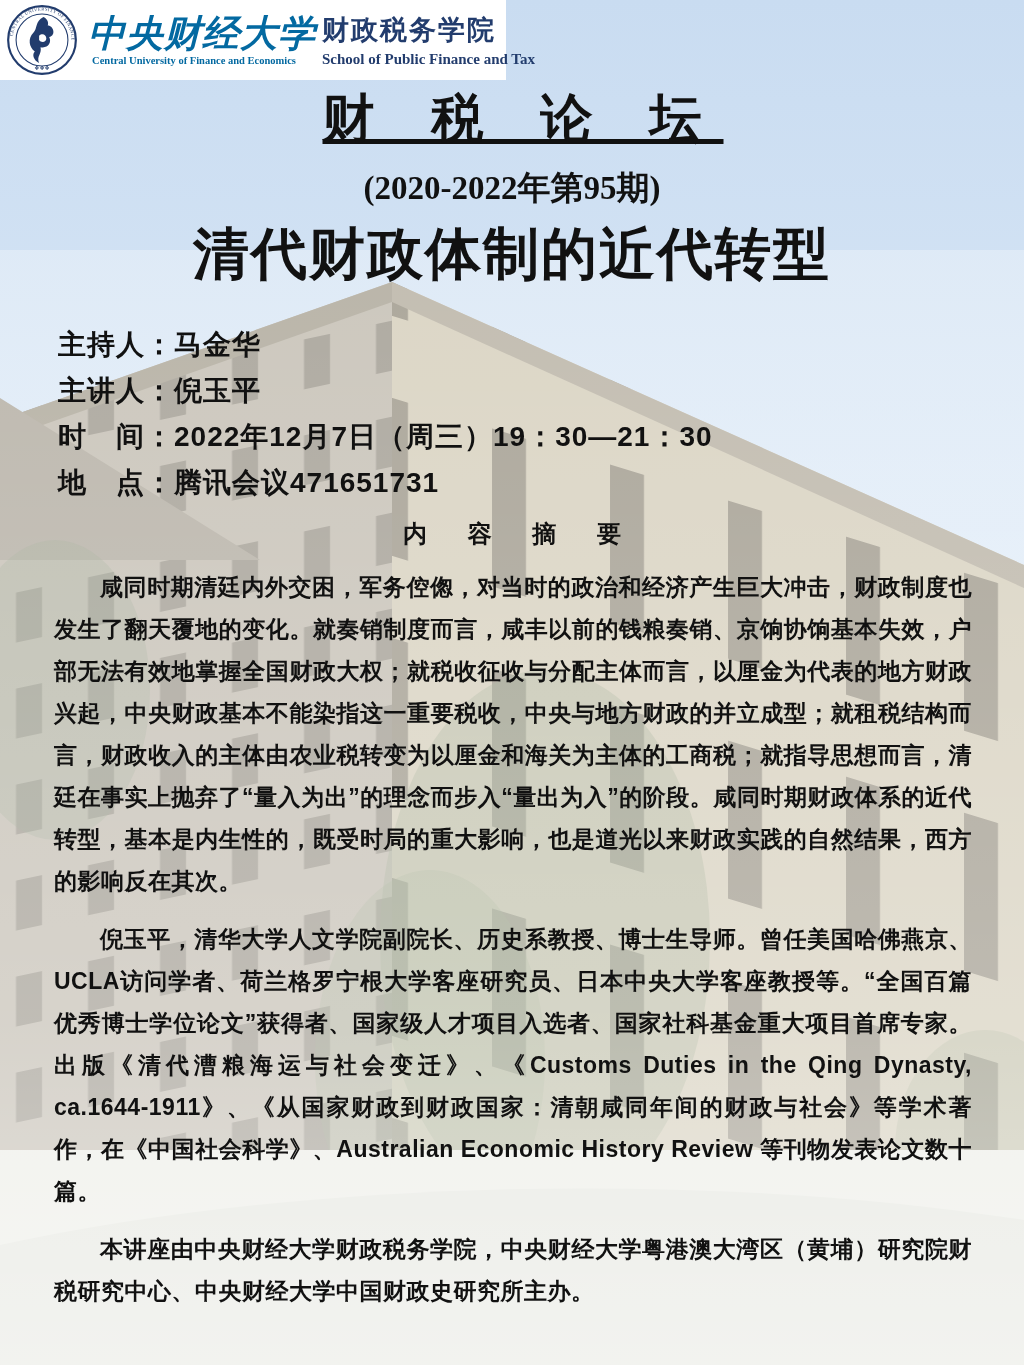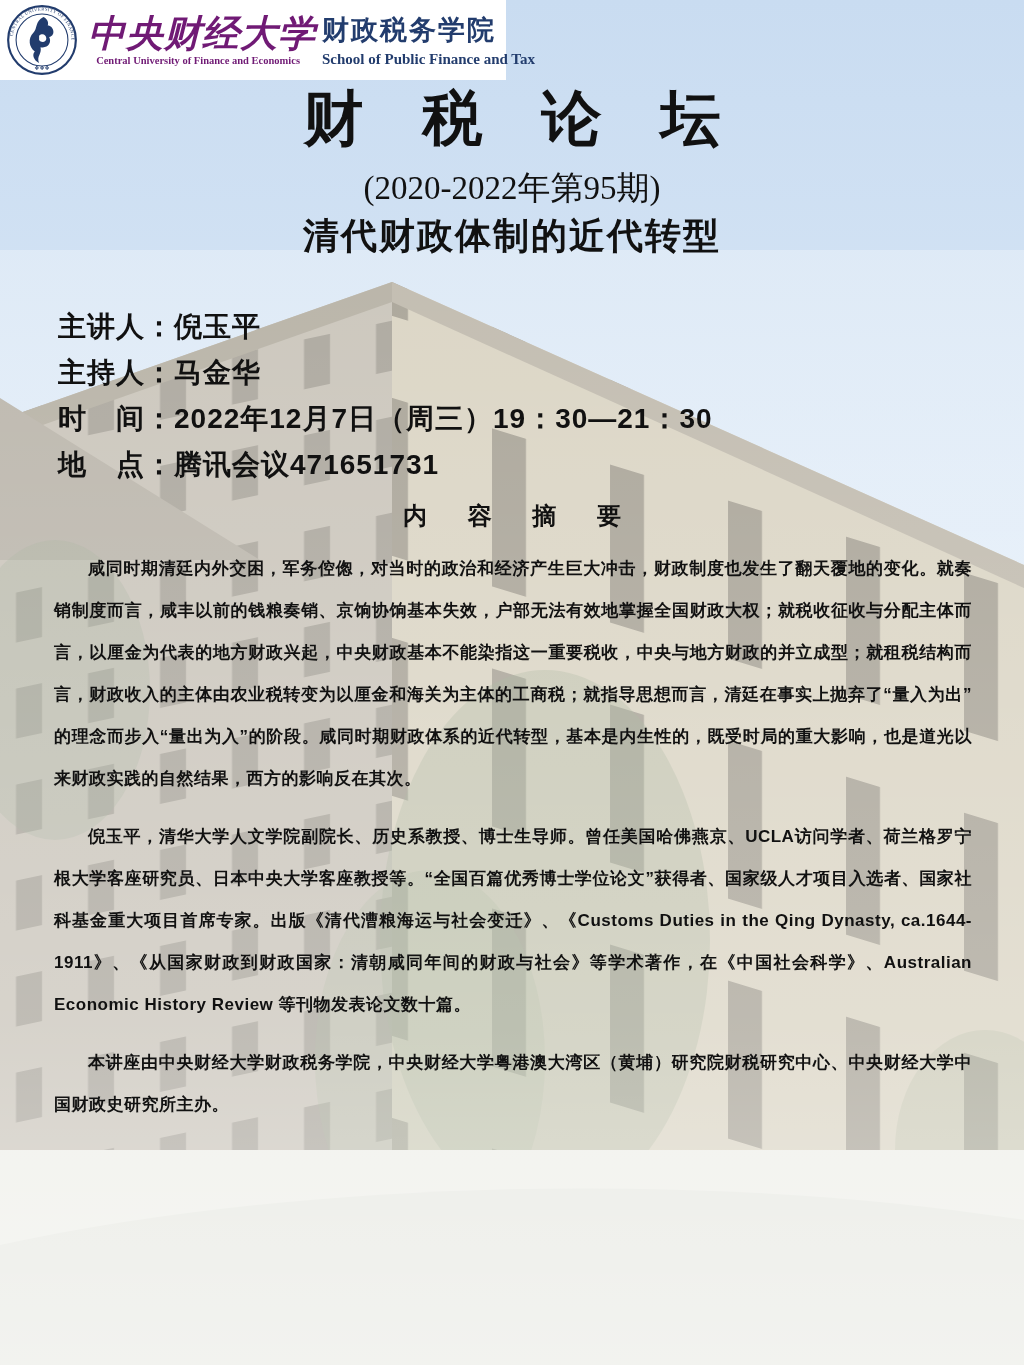--- a/index.html
+++ b/index.html
@@ -37,22 +37,22 @@
     background: #ffffff;
     display: flex;
     align-items: center;
     padding-left: 6px;
     box-sizing: border-box;
   }
   .seal { width: 72px; height: 72px; flex: 0 0 auto; }
   .univ-block {
     margin-left: 10px;
     width: 212px;
-    text-align: right;
-    color: #701a75;
+    text-align: center;
+    color: #0369a1;
   }
   .univ-cn {
     font-family: "Liberation Serif", "DejaVu Serif", serif;
     font-weight: 700;
     font-style: italic;
     font-size: 37px;
     line-height: 40px;
     letter-spacing: 1px;
     white-space: nowrap;
   }
@@ -83,39 +83,40 @@
     font-size: 15px;
     line-height: 20px;
     white-space: nowrap;
   }
 
   
   .title-area { padding-top: 90px; text-align: center; }
   .forum-title {
     font-family: "Liberation Serif", "DejaVu Serif", serif;
     font-weight: 700;
-    font-size: 60px;
+    font-size: 52px;
     line-height: 58px;
     letter-spacing: 22px;
     margin: 0 0 17px 22px; 
+    text-decoration: underline;
   }
   .issue-number {
     font-family: "Liberation Serif", "DejaVu Serif", serif;
-    font-weight: 400;
+    font-weight: 700;
     font-size: 33px;
     line-height: 40px;
     margin-top: 20px;
   }
   .lecture-title {
     font-family: "Liberation Serif", "DejaVu Serif", serif;
     font-weight: 700;
-    font-size: 36px;
+    font-size: 56px;
     line-height: 52px;
     letter-spacing: 2px;
-    margin-top: 2px;
+    margin-top: 20px;
   }
 
   
   .details-list {
     margin: 42px 0 0 58px;
     font-size: 28px;
     font-weight: 600;
     line-height: 46px;
     letter-spacing: 1px;
   }
@@ -123,21 +124,21 @@
   
   .abstract-heading {
     text-align: center;
     font-size: 24px;
     font-weight: 700;
     letter-spacing: 17px;
     margin: 12px 0 0 17px;
   }
   .para {
     margin: 16px 52px 0 54px;
-    font-size: 17px;
+    font-size: 23px;
     font-weight: 600;
     line-height: 42px;
     text-align: justify;
     text-indent: 2em;
     letter-spacing: 0.5px;
   }
   .para.gap { }
 </style>
 </head>
 <body>
@@ -219,22 +220,22 @@
       </div>
     </div>
 
     <div class="title-area">
       <h1 class="forum-title">财 税 论 坛</h1>
       <div class="issue-number">(2020-2022年第95期)</div>
       <div class="lecture-title">清代财政体制的近代转型</div>
     </div>
 
     <div class="details-list">
+      <div>主持人：马金华</div>
       <div>主讲人：倪玉平</div>
-      <div>主持人：马金华</div>
       <div>时　间：2022年12月7日（周三）19：30—21：30</div>
       <div>地　点：腾讯会议471651731</div>
     </div>
 
     <div class="abstract-heading">内 容 摘 要</div>
     <p class="para">咸同时期清廷内外交困，军务倥偬，对当时的政治和经济产生巨大冲击，财政制度也发生了翻天覆地的变化。就奏销制度而言，咸丰以前的钱粮奏销、京饷协饷基本失效，户部无法有效地掌握全国财政大权；就税收征收与分配主体而言，以厘金为代表的地方财政兴起，中央财政基本不能染指这一重要税收，中央与地方财政的并立成型；就租税结构而言，财政收入的主体由农业税转变为以厘金和海关为主体的工商税；就指导思想而言，清廷在事实上抛弃了“量入为出”的理念而步入“量出为入”的阶段。咸同时期财政体系的近代转型，基本是内生性的，既受时局的重大影响，也是道光以来财政实践的自然结果，西方的影响反在其次。</p>
 
     <p class="para gap">倪玉平，清华大学人文学院副院长、历史系教授、博士生导师。曾任美国哈佛燕京、UCLA访问学者、荷兰格罗宁根大学客座研究员、日本中央大学客座教授等。“全国百篇优秀博士学位论文”获得者、国家级人才项目入选者、国家社科基金重大项目首席专家。出版《清代漕粮海运与社会变迁》、《Customs Duties in the Qing Dynasty, ca.1644-1911》、《从国家财政到财政国家：清朝咸同年间的财政与社会》等学术著作，在《中国社会科学》、Australian Economic History Review 等刊物发表论文数十篇。</p>
 
     <p class="para gap">本讲座由中央财经大学财政税务学院，中央财经大学粤港澳大湾区（黄埔）研究院财税研究中心、中央财经大学中国财政史研究所主办。</p>

